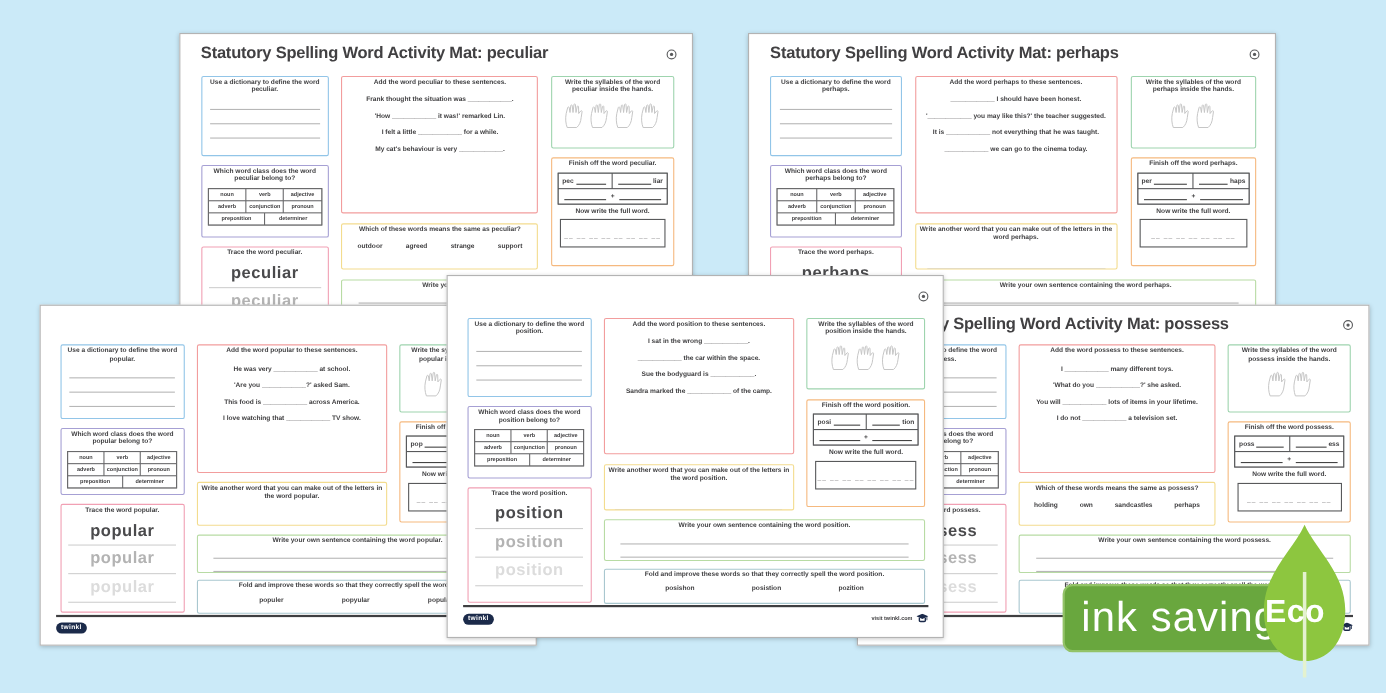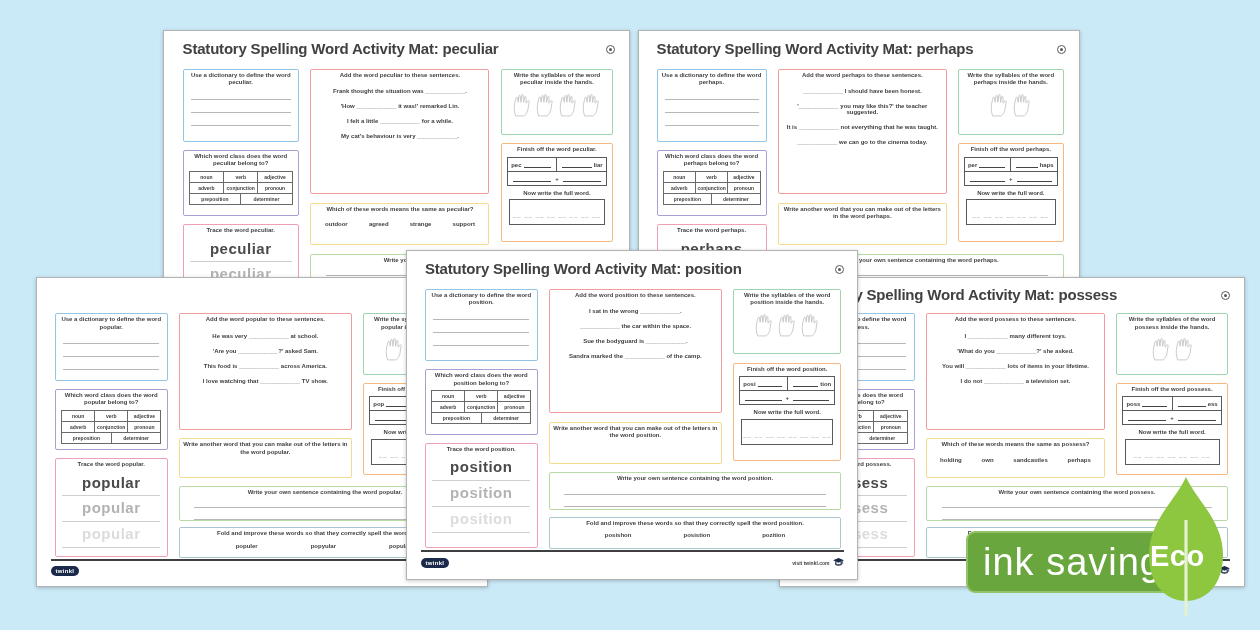--- a/index.html
+++ b/index.html
@@ -12,21 +12,21 @@
     width:1260px;height:630px;position:relative;overflow:hidden;
     background:var(--background);
     font-family:"Liberation Sans",sans-serif;color:var(--text_dark);
   }
   
   .sheet{
     position:absolute;background:#fff;border:1px solid #b3b3b3;
     box-shadow:0 1px 4px rgba(0,0,0,.22);
   }
   .sheet-peculiar{left:163px;top:30px;width:467px;height:332px;z-index:1;}
-  .sheet-perhaps {left:638px;top:30px;width:442px;height:332px;z-index:1;}
+  .sheet-perhaps {left:680px;top:30px;width:480px;height:332px;z-index:1;}
   .sheet-popular {left:36px;top:277px;width:452px;height:310px;z-index:2;}
   .sheet-possess {left:779px;top:277px;width:466px;height:310px;z-index:2;}
   .sheet-position{left:406px;top:250px;width:452px;height:330px;z-index:3;}
 
   .sheet-title{
     position:absolute;left:4%;top:2.6%;font-size:15px;font-weight:bold;
     color:var(--text_dark);letter-spacing:-.2px;white-space:nowrap;
   }
   .page-circle{
     position:absolute;right:3%;top:4.2%;width:9px;height:9px;
@@ -600,21 +600,20 @@
         <span class="visit-text">visit twinkl.com</span>
         <svg class="cap-icon" viewBox="0 0 12 10">
           <polygon points="6,0 12,2.6 6,5.2 0,2.6" fill="#1b2a4a"></polygon>
           <path d="M3 4 L3 7 C3 8.2 9 8.2 9 7 L9 4" fill="none" stroke="#1b2a4a" stroke-width="1.4"></path>
           <line x1="10.6" y1="3" x2="10.6" y2="6.5" stroke="#1b2a4a" stroke-width="0.8"></line>
         </svg>
       </span>
     </div>
   </div>
 <div class="sheet sheet-position">
-    <div class="sheet-title">Statutory Spelling Word Activity Mat: position</div>
     <div class="page-circle"></div>
 
     <div class="box box-dict">
       <div class="box-title">Use a dictionary to define the word position.</div>
       <div class="rules">
         <div class="rule"></div>
         <div class="rule"></div>
         <div class="rule"></div>
       </div>
     </div>

